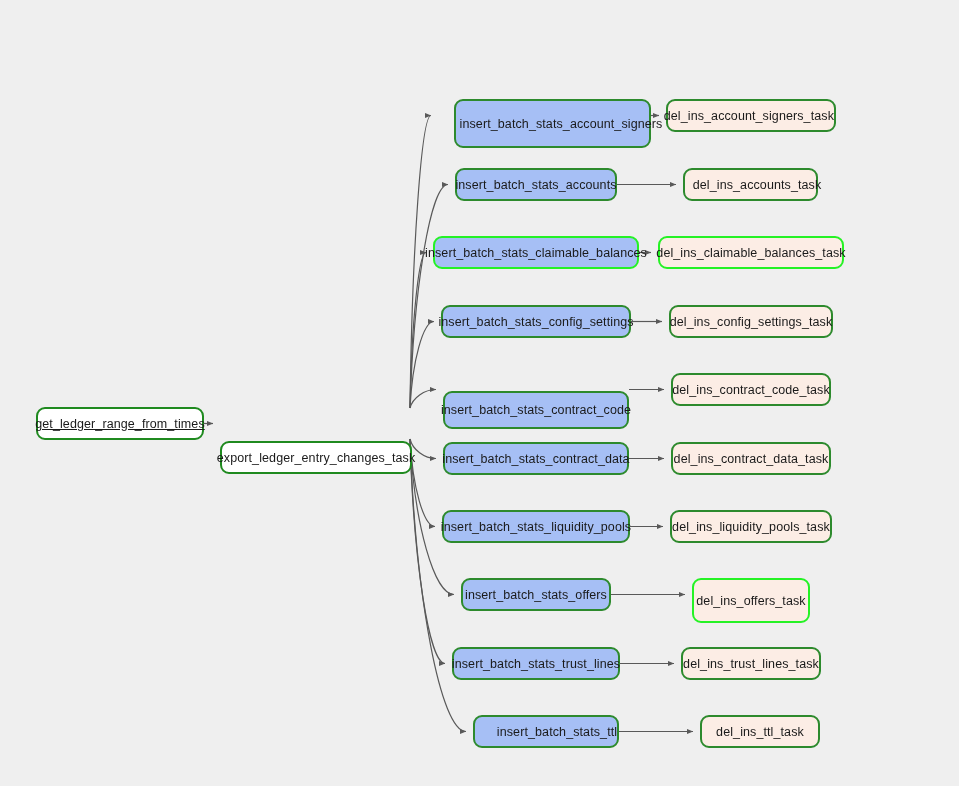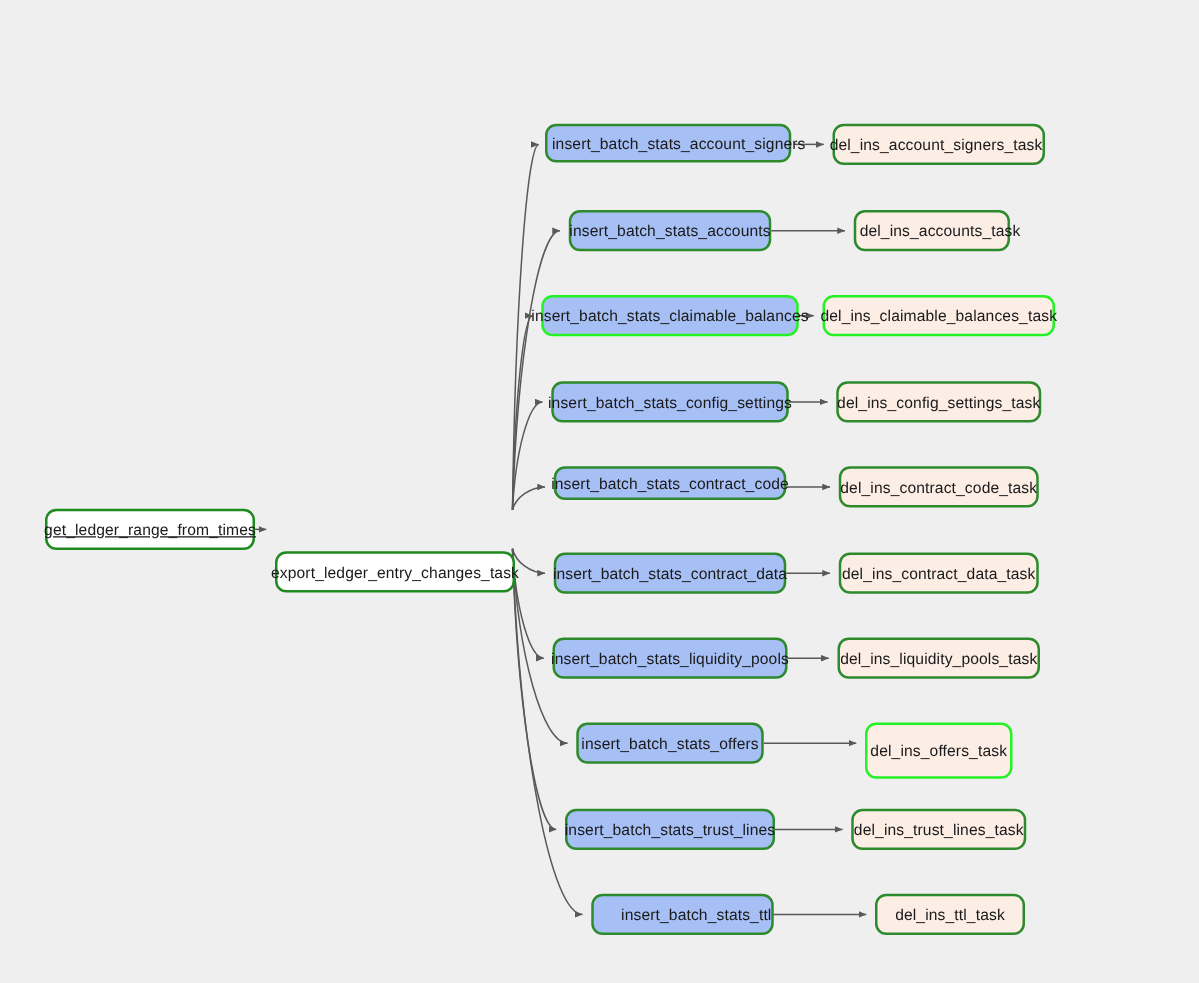--- a/index.html
+++ b/index.html
@@ -82,54 +82,54 @@
         <path d="M599,731.5 L693,731.5" fill="none" stroke="#595959" stroke-width="1.2" marker-end="url(#arrowhead)"></path>
       </g>
   </svg>
   <div id="nodes">
       <div class="node root" style="left: 36px; top: 407px; width: 168px; height: 33px; text-decoration: underline;">
         <span class="node-label">get_ledger_range_from_times</span>
       </div>
       <div class="node root" style="left: 220px; top: 407px; width: 192px; height: 33px; margin-top: 34px;">
         <span class="node-label">export_ledger_entry_changes_task</span>
       </div>
-      <div class="node insert" style="left: 436px; top: 99px; width: 197px; height: 31px; padding-left: 17px;">
+      <div class="node insert" style="left: 454px; top: 99px; width: 197px; height: 49px; padding-left: 17px;">
         <span class="node-label">insert_batch_stats_account_signers</span>
       </div>
       <div class="node insert" style="left: 455px; top: 168px; width: 162px; height: 33px;">
         <span class="node-label">insert_batch_stats_accounts</span>
       </div>
       <div class="node insert hl" style="left: 433px; top: 236px; width: 206px; height: 33px;">
         <span class="node-label">insert_batch_stats_claimable_balances</span>
       </div>
       <div class="node insert" style="left: 441px; top: 305px; width: 190px; height: 33px;">
         <span class="node-label">insert_batch_stats_config_settings</span>
       </div>
-      <div class="node insert" style="left: 443px; top: 373px; width: 186px; height: 27px; text-align: right;">
+      <div class="node insert" style="left: 443px; top: 391px; width: 186px; height: 38px; text-align: right;">
         <span class="node-label">insert_batch_stats_contract_code</span>
       </div>
       <div class="node insert" style="left: 443px; top: 442px; width: 186px; height: 33px;">
         <span class="node-label">insert_batch_stats_contract_data</span>
       </div>
       <div class="node insert" style="left: 442px; top: 510px; width: 188px; height: 33px;">
         <span class="node-label">insert_batch_stats_liquidity_pools</span>
       </div>
       <div class="node insert" style="left: 461px; top: 578px; width: 150px; height: 33px;">
         <span class="node-label">insert_batch_stats_offers</span>
       </div>
       <div class="node insert" style="left: 452px; top: 647px; width: 168px; height: 33px;">
         <span class="node-label">insert_batch_stats_trust_lines</span>
       </div>
       <div class="node insert" style="left: 473px; top: 715px; width: 146px; height: 33px; padding-left: 22px;">
         <span class="node-label">insert_batch_stats_ttl</span>
       </div>
       <div class="node delete" style="left: 666px; top: 99px; width: 170px; height: 33px; justify-content: flex-end;">
         <span class="node-label">del_ins_account_signers_task</span>
       </div>
-      <div class="node delete" style="left: 683px; top: 168px; width: 125px; height: 33px; padding-left: 13px;">
+      <div class="node delete" style="left: 683px; top: 168px; width: 135px; height: 33px; padding-left: 13px;">
         <span class="node-label">del_ins_accounts_task</span>
       </div>
       <div class="node delete hl" style="left: 658px; top: 236px; width: 186px; height: 33px;">
         <span class="node-label">del_ins_claimable_balances_task</span>
       </div>
       <div class="node delete" style="left: 669px; top: 305px; width: 164px; height: 33px;">
         <span class="node-label">del_ins_config_settings_task</span>
       </div>
       <div class="node delete" style="left: 671px; top: 373px; width: 160px; height: 33px;">
         <span class="node-label">del_ins_contract_code_task</span>

